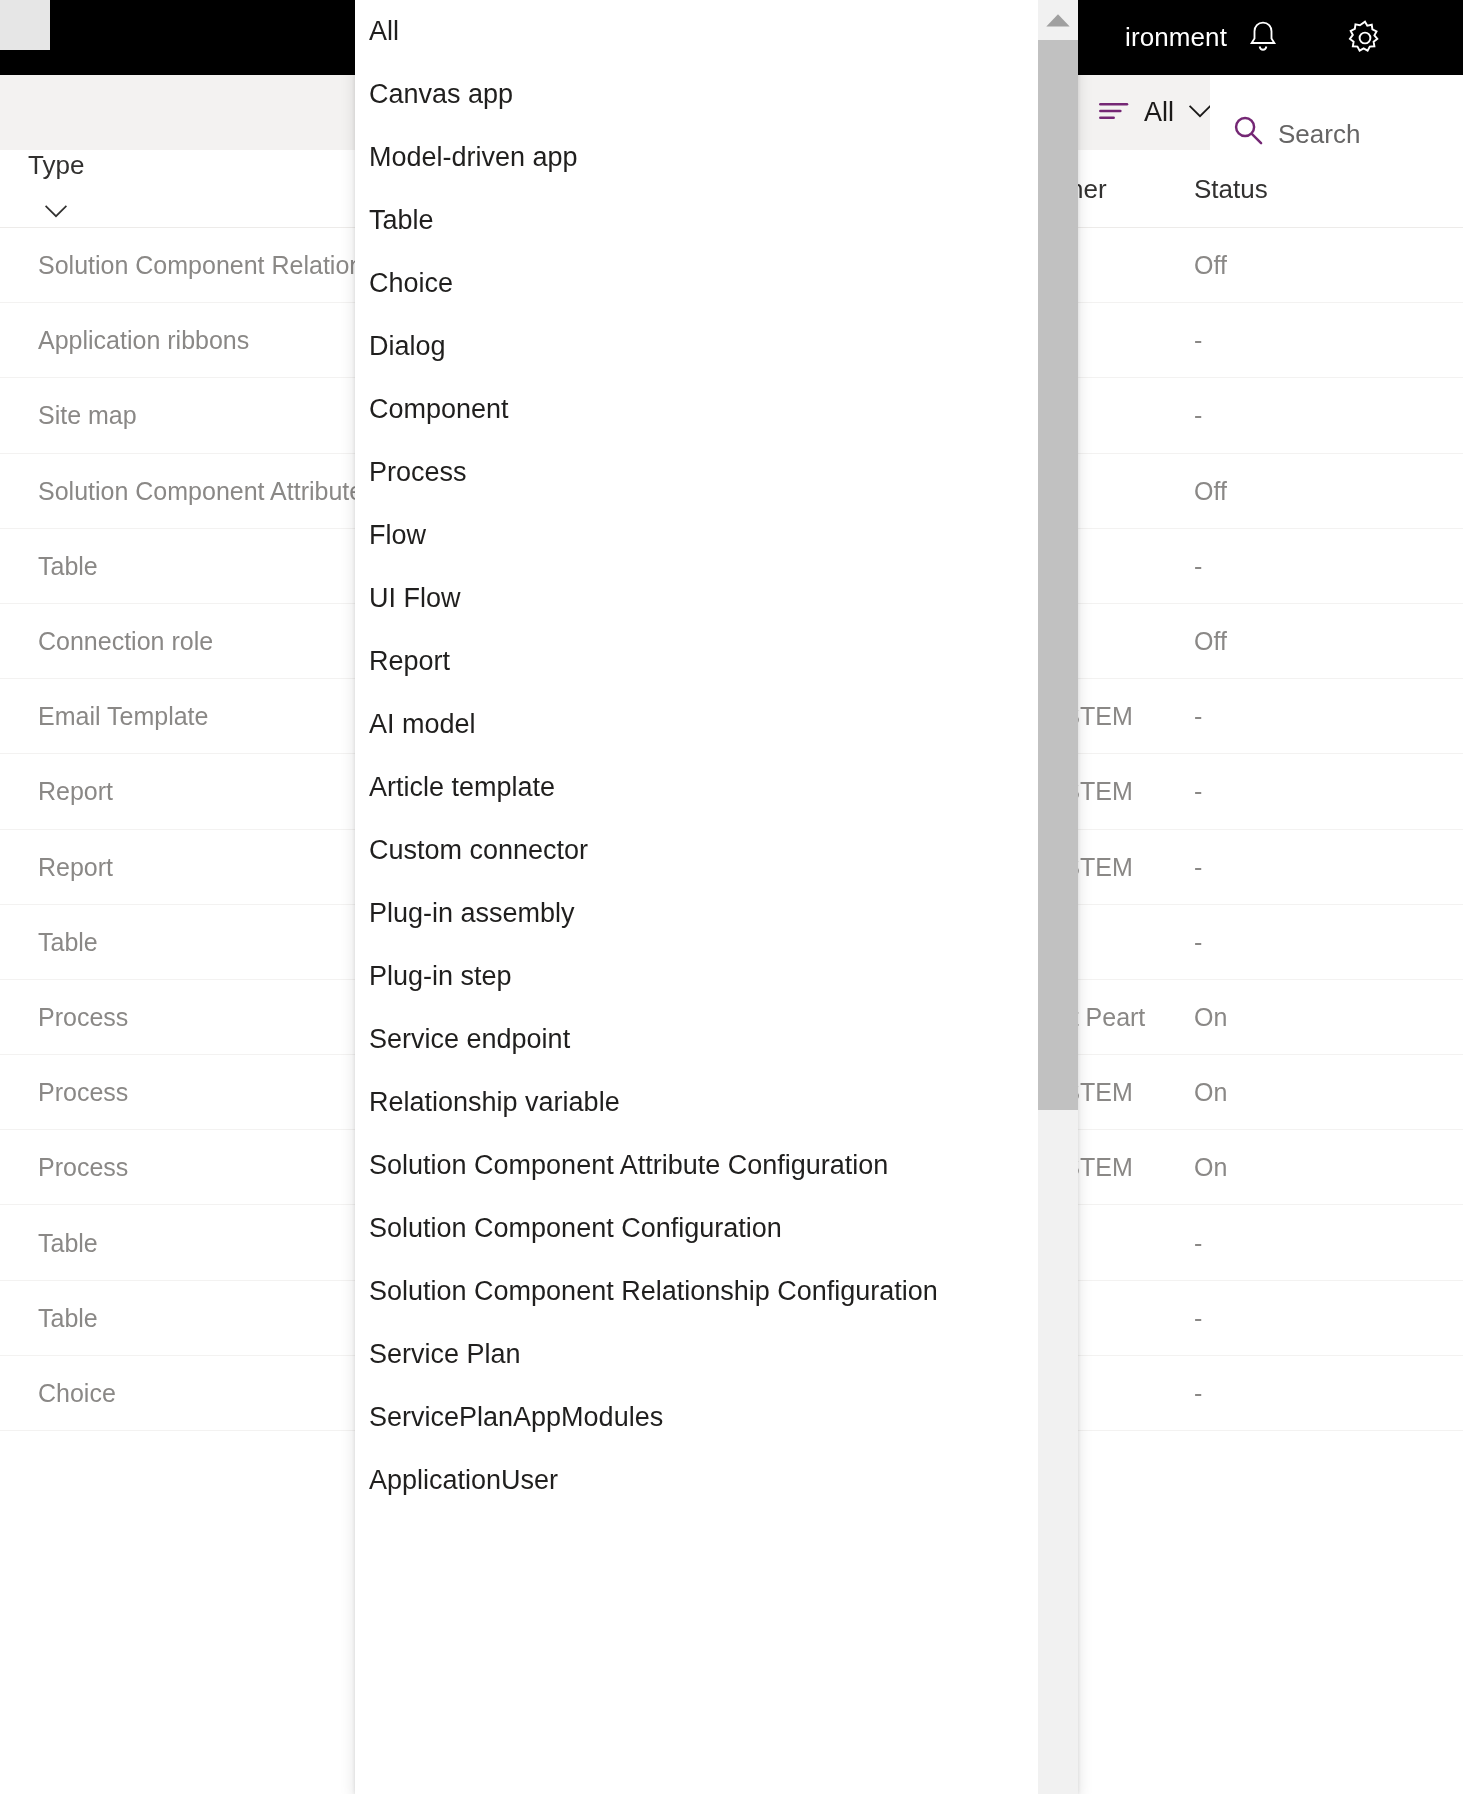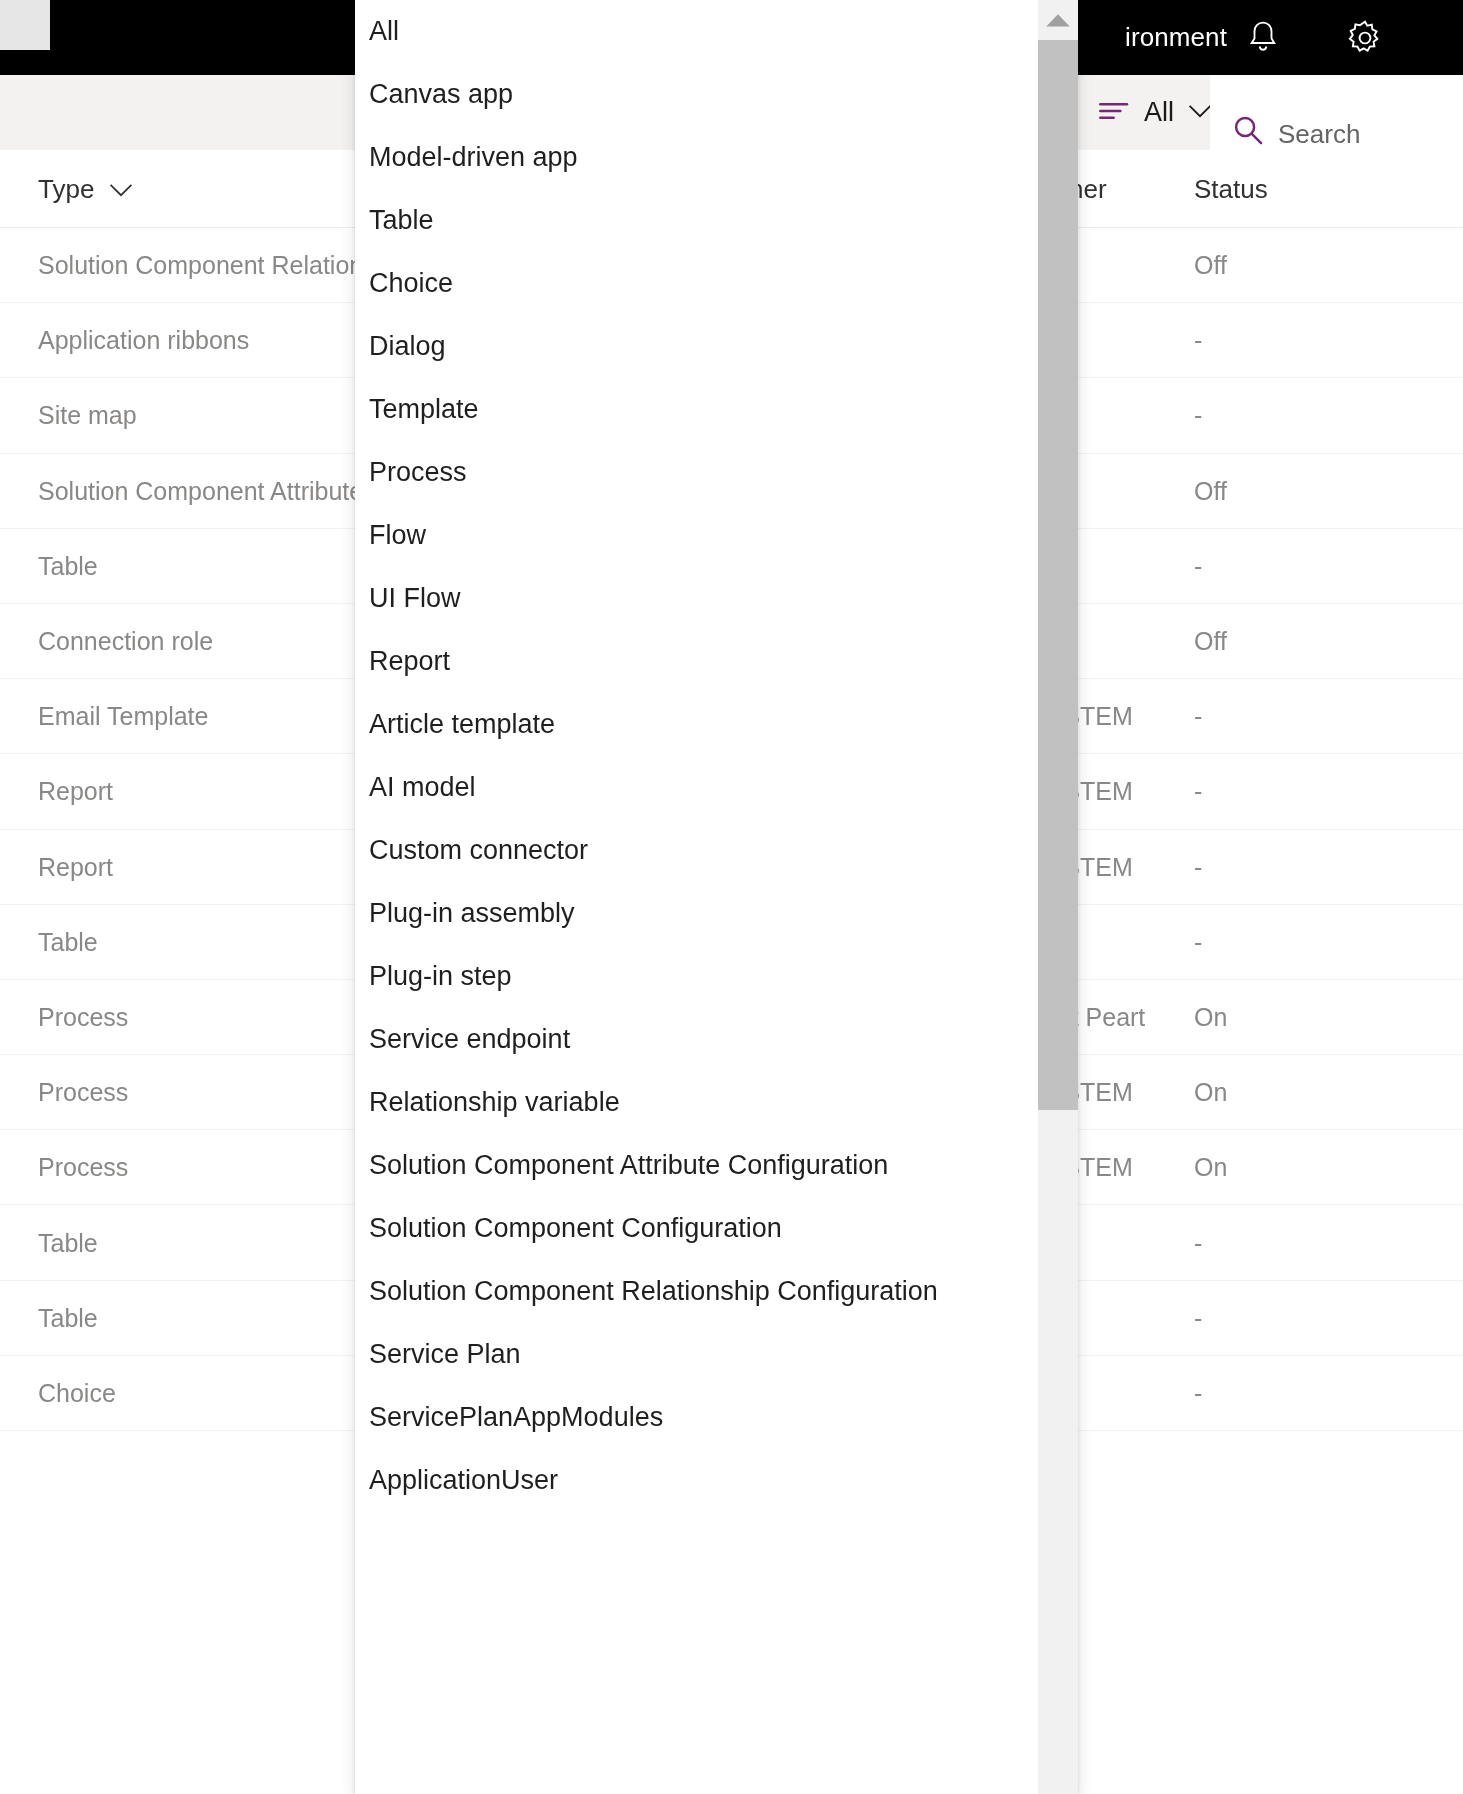--- a/index.html
+++ b/index.html
@@ -64,21 +64,21 @@
   #grid-header{
     position:absolute; left:0; top:0; width:1463px; height:78px;
     border-bottom:1px solid #edebe9;
   }
   .hcell{
     position:absolute; top:0; height:78px;
     display:flex; align-items:center; gap:14px;
     font-size:26px; color:#323130;
     cursor:pointer;
   }
-  #hcell-type{ left:38px; }
+  #hcell-type{ left:28px;flex-direction:column; }
   #hcell-owner{ left:1030px; }
   #hcell-status{ left:1194px;align-items:center; }
 
   #rows{ position:absolute; left:0; top:78px; width:1463px; }
   .row{
     position:relative; height:75.2px; width:1463px;
     border-bottom:1px solid #f3f2f1;
   }
   .cell{
     position:absolute; top:0; height:75.2px;
@@ -282,27 +282,27 @@
 </div>
 
 <div id="flyout">
   <div id="flyout-list">
       <div class="opt">All</div>
       <div class="opt">Canvas app</div>
       <div class="opt">Model-driven app</div>
       <div class="opt">Table</div>
       <div class="opt">Choice</div>
       <div class="opt">Dialog</div>
-      <div class="opt">Template</div>
+      <div class="opt">Component</div>
       <div class="opt">Process</div>
       <div class="opt">Flow</div>
       <div class="opt">UI Flow</div>
       <div class="opt">Report</div>
+      <div class="opt">AI model</div>
       <div class="opt">Article template</div>
-      <div class="opt">AI model</div>
       <div class="opt">Custom connector</div>
       <div class="opt">Plug-in assembly</div>
       <div class="opt">Plug-in step</div>
       <div class="opt">Service endpoint</div>
       <div class="opt">Relationship variable</div>
       <div class="opt">Solution Component Attribute Configuration</div>
       <div class="opt">Solution Component Configuration</div>
       <div class="opt">Solution Component Relationship Configuration</div>
       <div class="opt">Service Plan</div>
       <div class="opt">ServicePlanAppModules</div>

